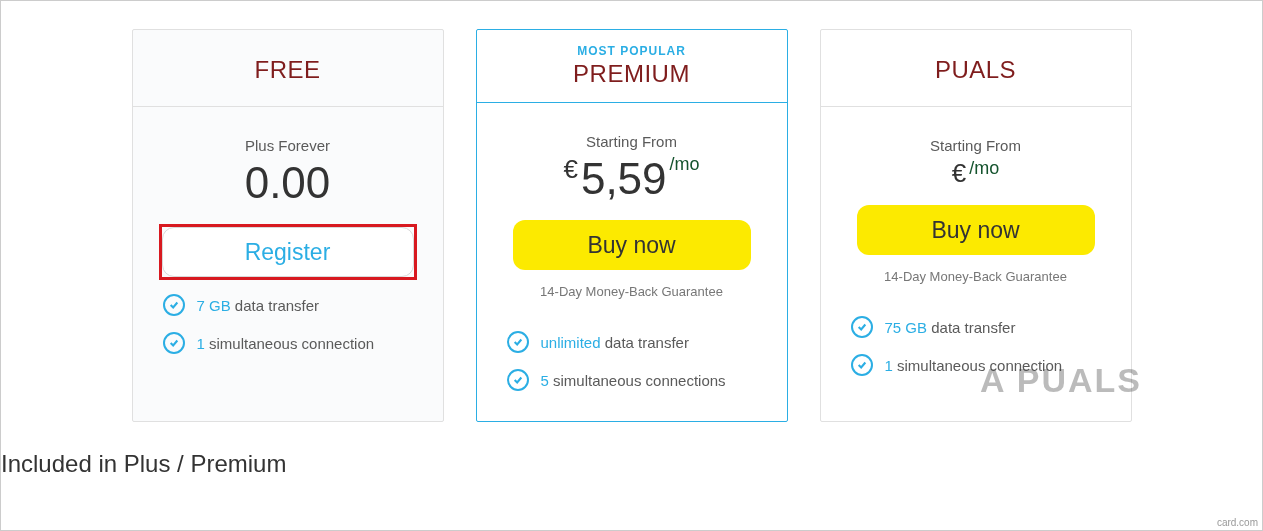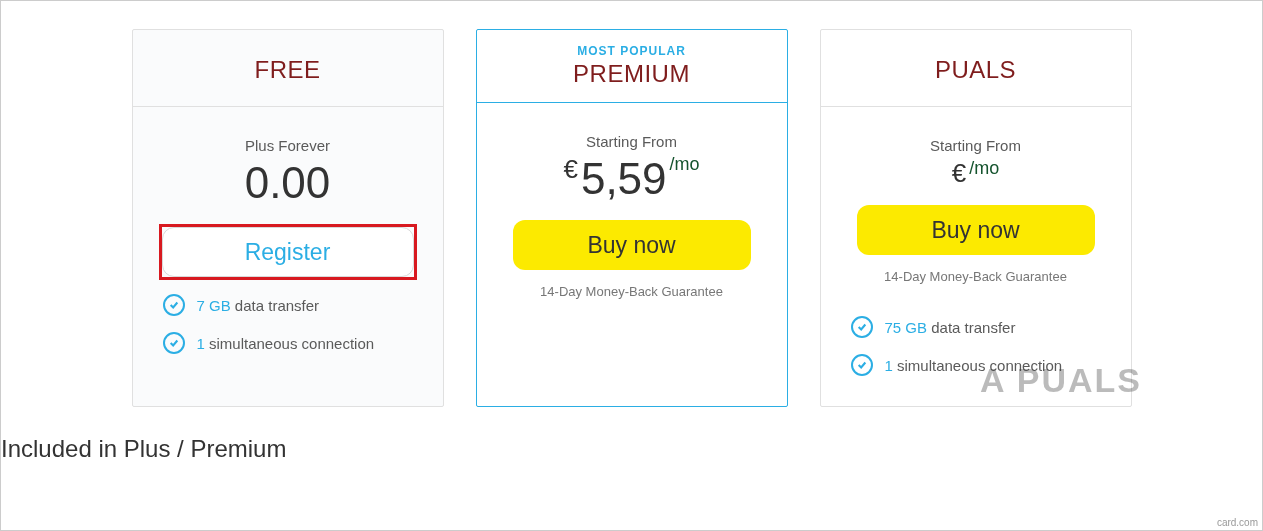--- a/index.html
+++ b/index.html
@@ -224,20 +224,38 @@
       <div class="price-row">
         <span class="currency">€</span>
         <span class="price-amount">5,59</span>
         <span class="price-period">/mo</span>
       </div>
     </div>
     <div class="cta-wrap">
       <button class="cta-button cta-buy">Buy now</button>
     </div>
     <div class="cta-note">14-Day Money-Back Guarantee</div>
+    <div class="features">
+      <div class="feature-row">
+        <span class="check-icon">
+            <svg viewBox="0 0 12 12">
+              <path d="M2 6 L5 9 L10 3"></path>
+            </svg>
+          </span>
+        <span><span class="feature-highlight">unlimited</span><span> data transfer</span></span>
+      </div>
+      <div class="feature-row">
+        <span class="check-icon">
+            <svg viewBox="0 0 12 12">
+              <path d="M2 6 L5 9 L10 3"></path>
+            </svg>
+          </span>
+        <span><span class="feature-highlight">5</span><span> simultaneous connections</span></span>
+      </div>
+    </div>
   </div>
 
   <div class="plan-card">
     <div class="plan-header">
       <div class="plan-name">PUALS</div>
     </div>
     <div class="price-section">
       <div class="price-label">Starting From</div>
       <div class="price-row">
         <span class="currency">€</span>

